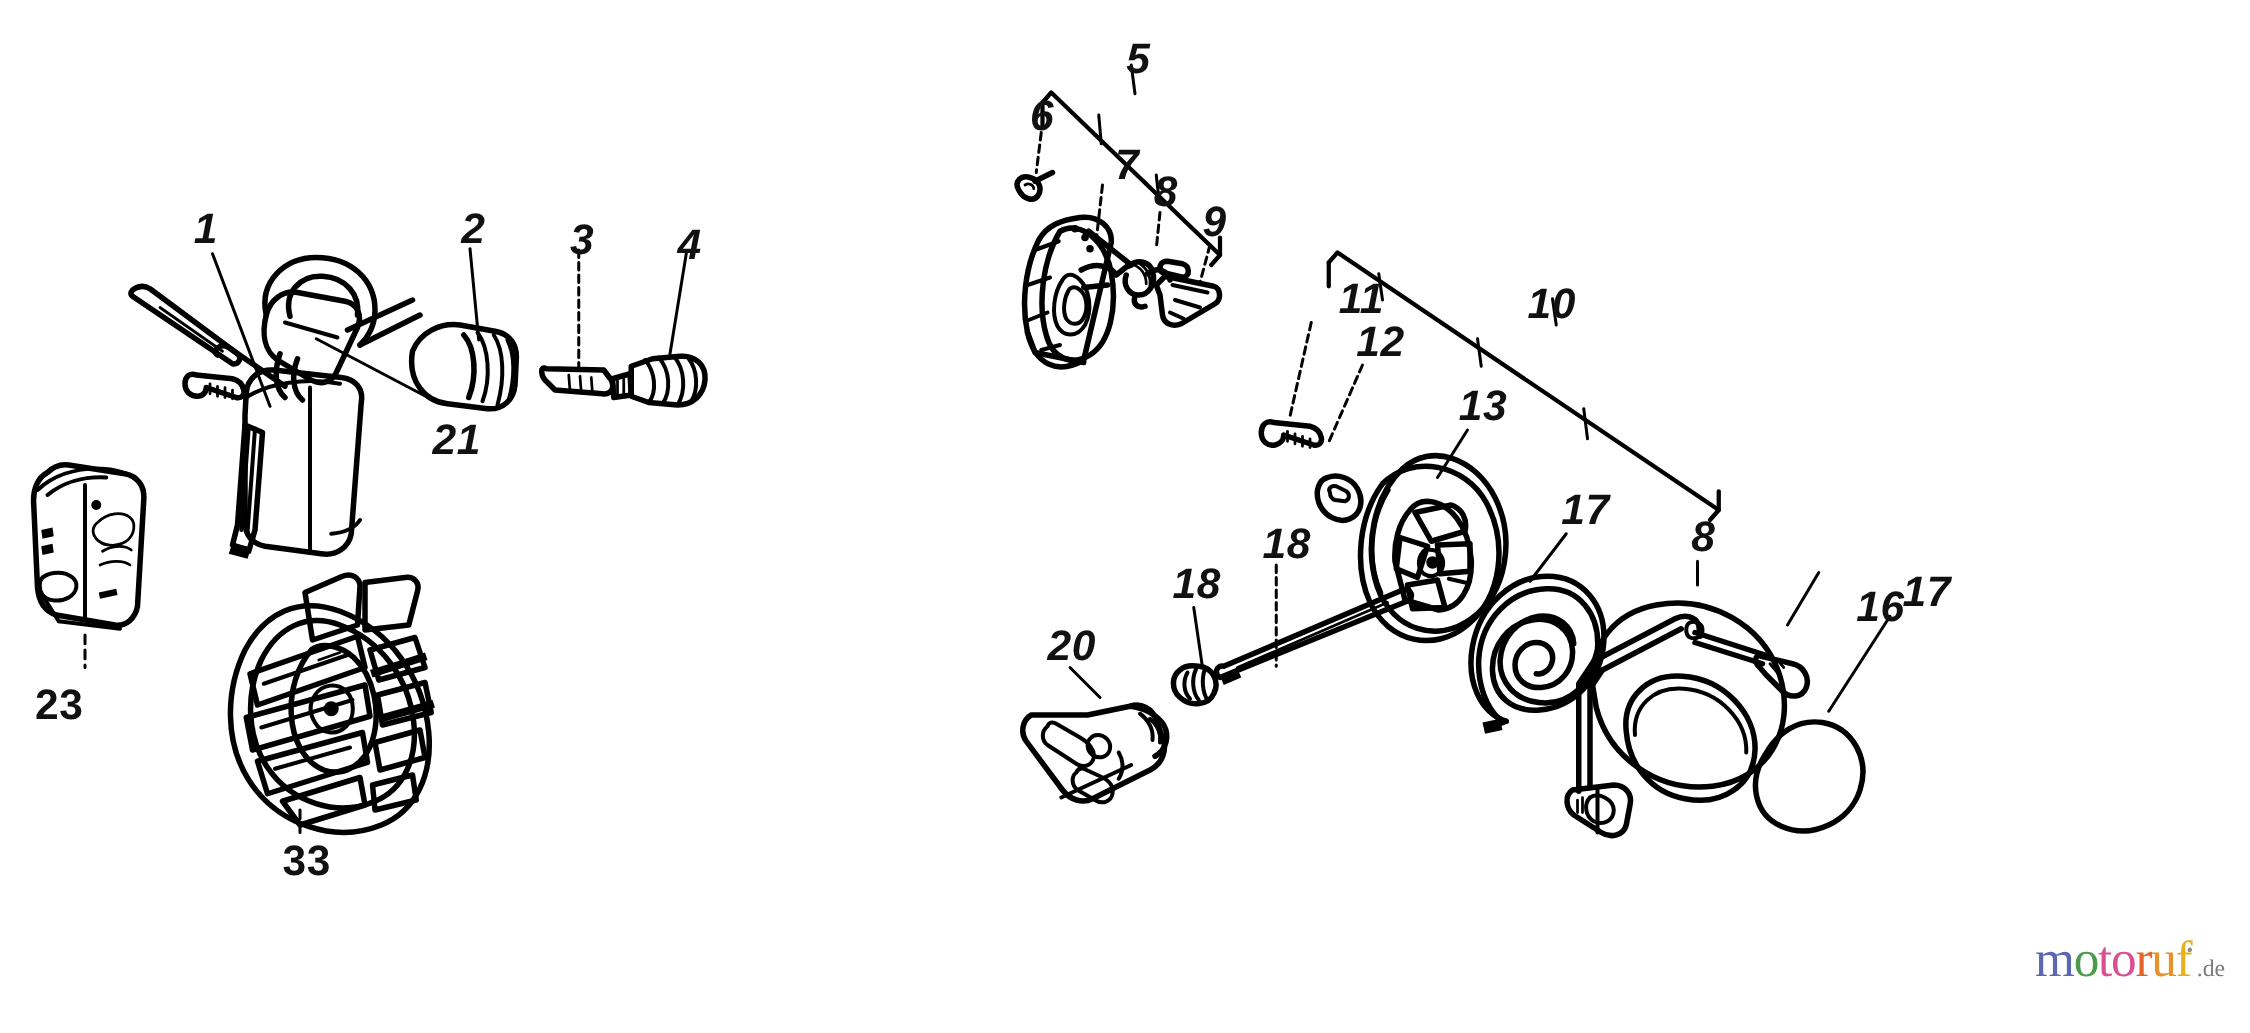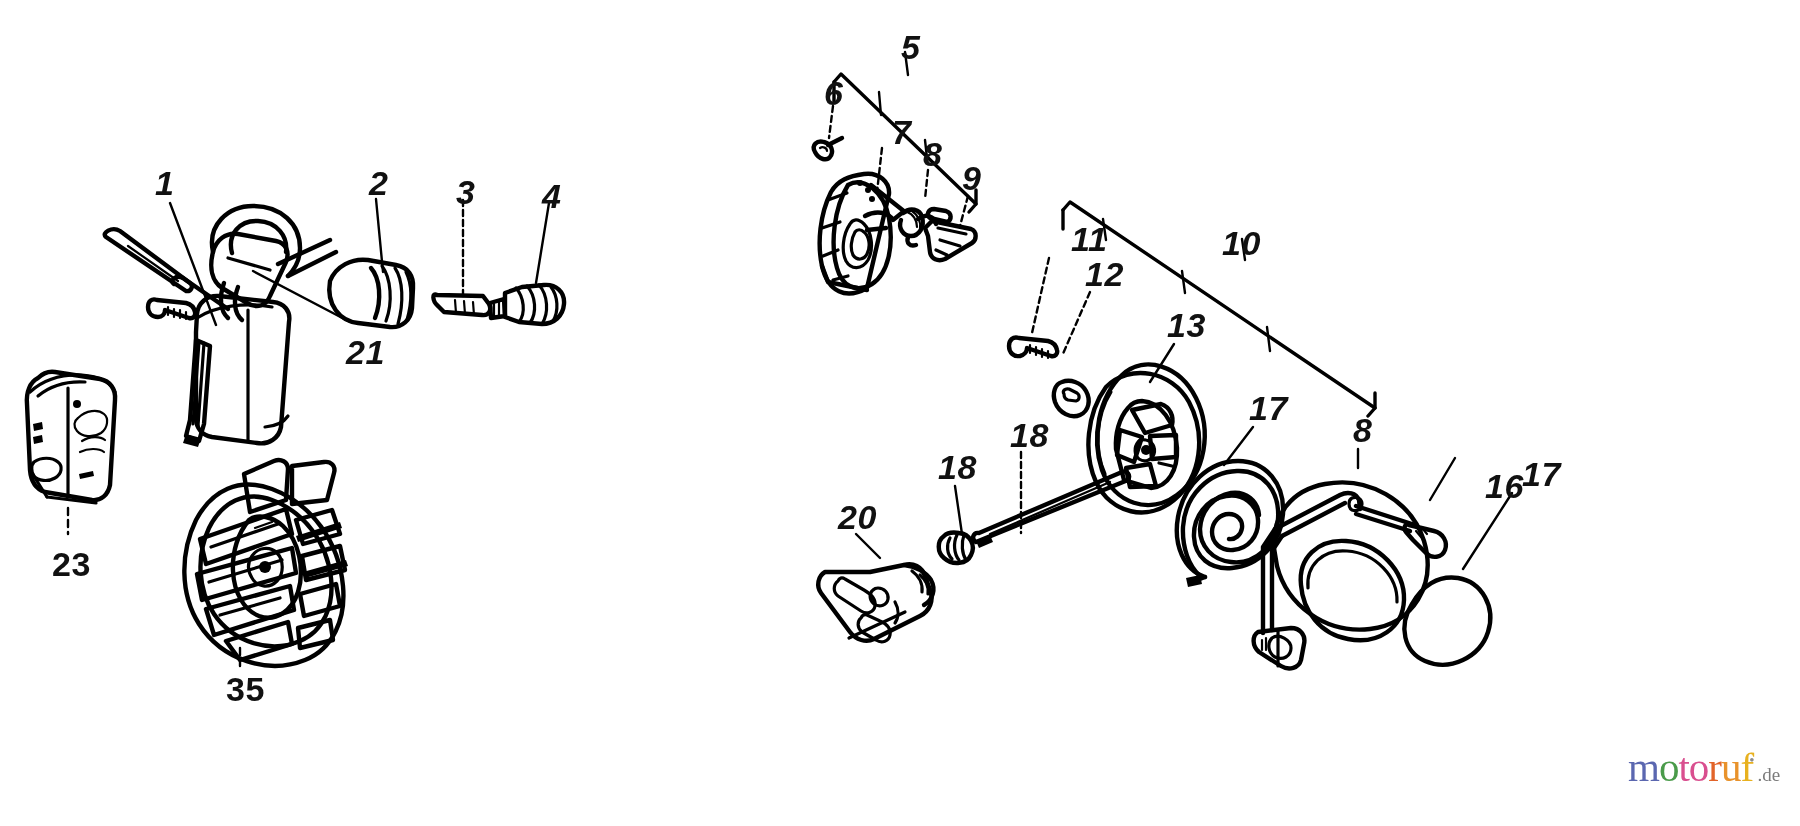--- a/index.html
+++ b/index.html
@@ -424,20 +424,20 @@
   <div class="callout-label italic" style="left:1085px; top:257px;">12</div>
   <div class="callout-label italic" style="left:1167px; top:308px;">13</div>
   <div class="callout-label italic" style="left:1249px; top:391px;">17</div>
   <div class="callout-label italic" style="left:1353px; top:413px;">8</div>
   <div class="callout-label italic" style="left:1485px; top:422px;margin-top:47px;">16</div>
   <div class="callout-label italic" style="left:1506px; top:457px;margin-left:16px;">17</div>
   <div class="callout-label italic" style="left:1010px; top:418px;">18</div>
   <div class="callout-label italic" style="left:938px;  top:450px;">18</div>
   <div class="callout-label italic" style="left:838px;  top:500px;font-style:italic;">20</div>
   <div class="callout-label italic" style="left:346px;  top:335px;">21</div>
-  <div class="callout-label" style="left:226px;  top:672px;">35</div>
-  <div class="callout-label" style="left:52px;   top:547px;">23</div>
+  <div class="callout-label" style="left:226px;  top:672px;">33</div>
+  <div class="callout-label" style="left:28px;   top:547px;">23</div>
 
   <div id="watermark">
     <span style="color: rgb(91, 103, 176);">m</span><span style="color: rgb(74, 155, 74);">o</span><span style="color: rgb(217, 79, 143);">t</span><span style="color: rgb(217, 79, 143);">o</span><span style="color: rgb(226, 100, 42);">r</span><span style="color: rgb(232, 146, 43);">u</span><span style="color: rgb(232, 177, 31);">f</span><span class="wm-dot">•</span><span class="wm-de" style="color: rgb(123, 123, 123);">.de</span>
   </div>
 
 </div>
 
 </body></html>

